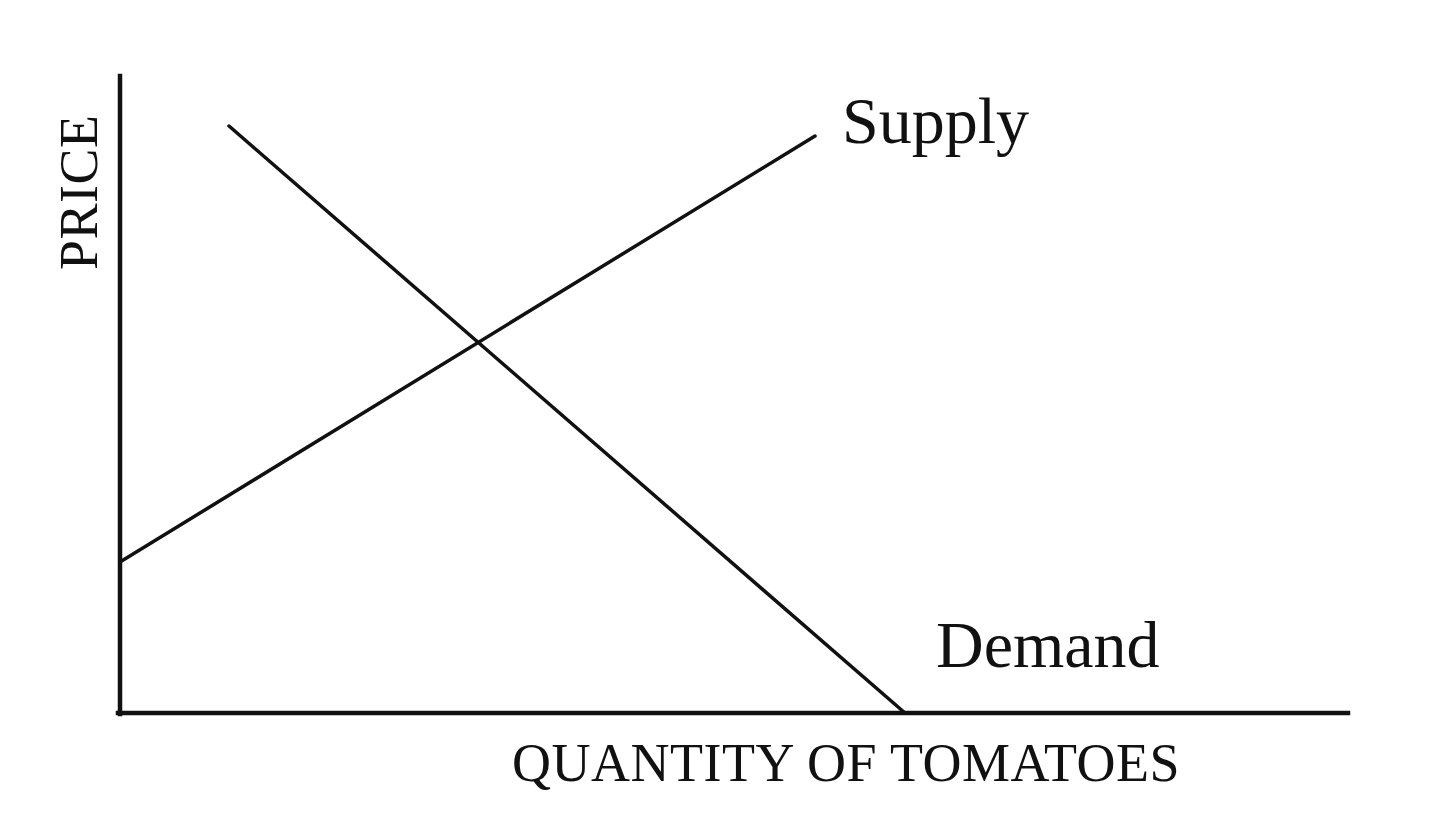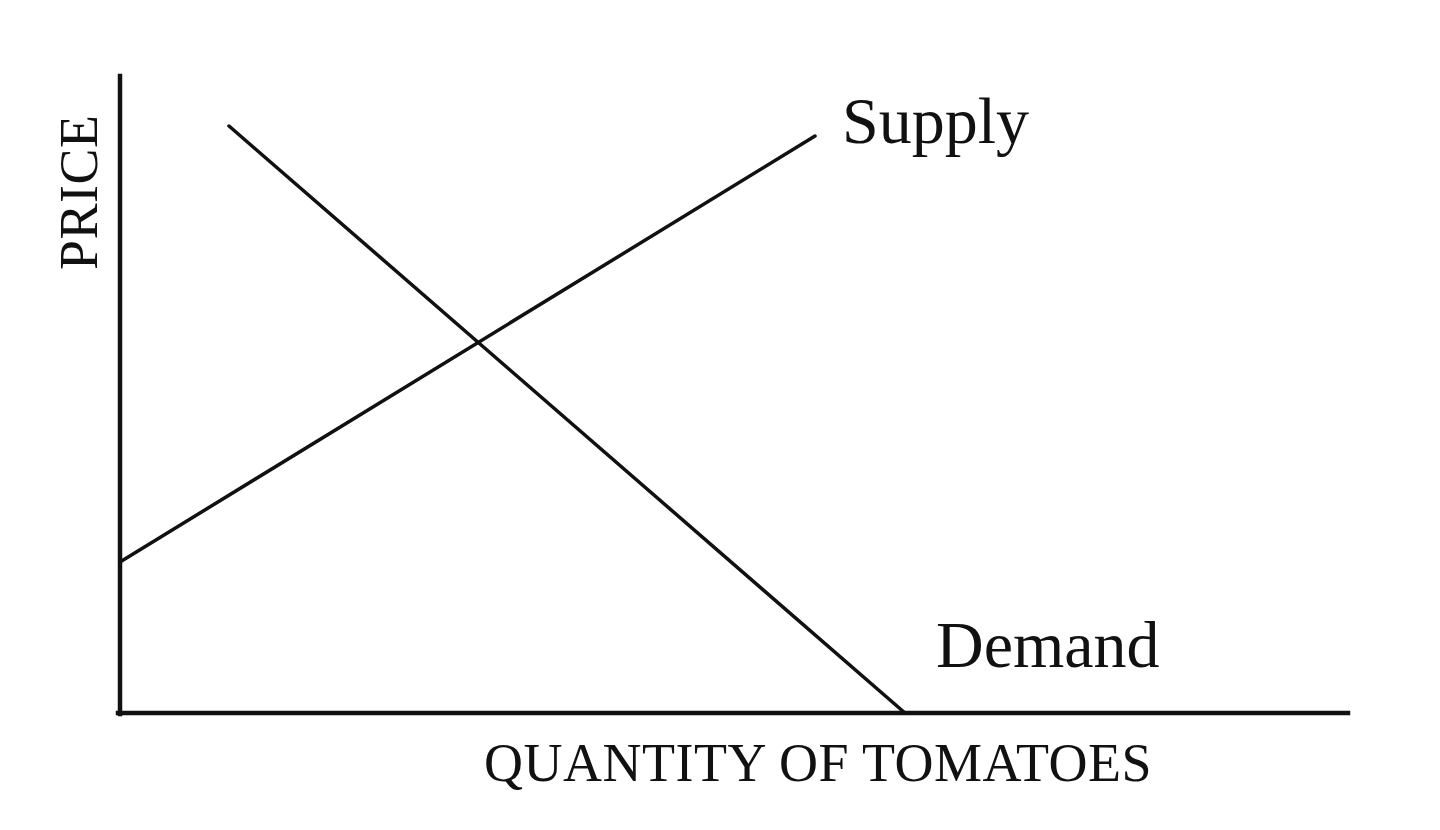--- a/index.html
+++ b/index.html
@@ -34,21 +34,21 @@
       font-size: 54px;
       letter-spacing: 0.5px;
     }
     #ylabel {
       left: 52px;
       top: 270px;
       transform-origin: 0 0;
       transform: rotate(-90deg);
     }
     #xlabel {
-      left: 484px;
+      left: 512px;
       top: 736px;
     }
     #supply-label {
       left: 830px;
       top: 88px;
       margin-left: 12px;
     }
     #demand-label {
       left: 936px;
       top: 612px;

